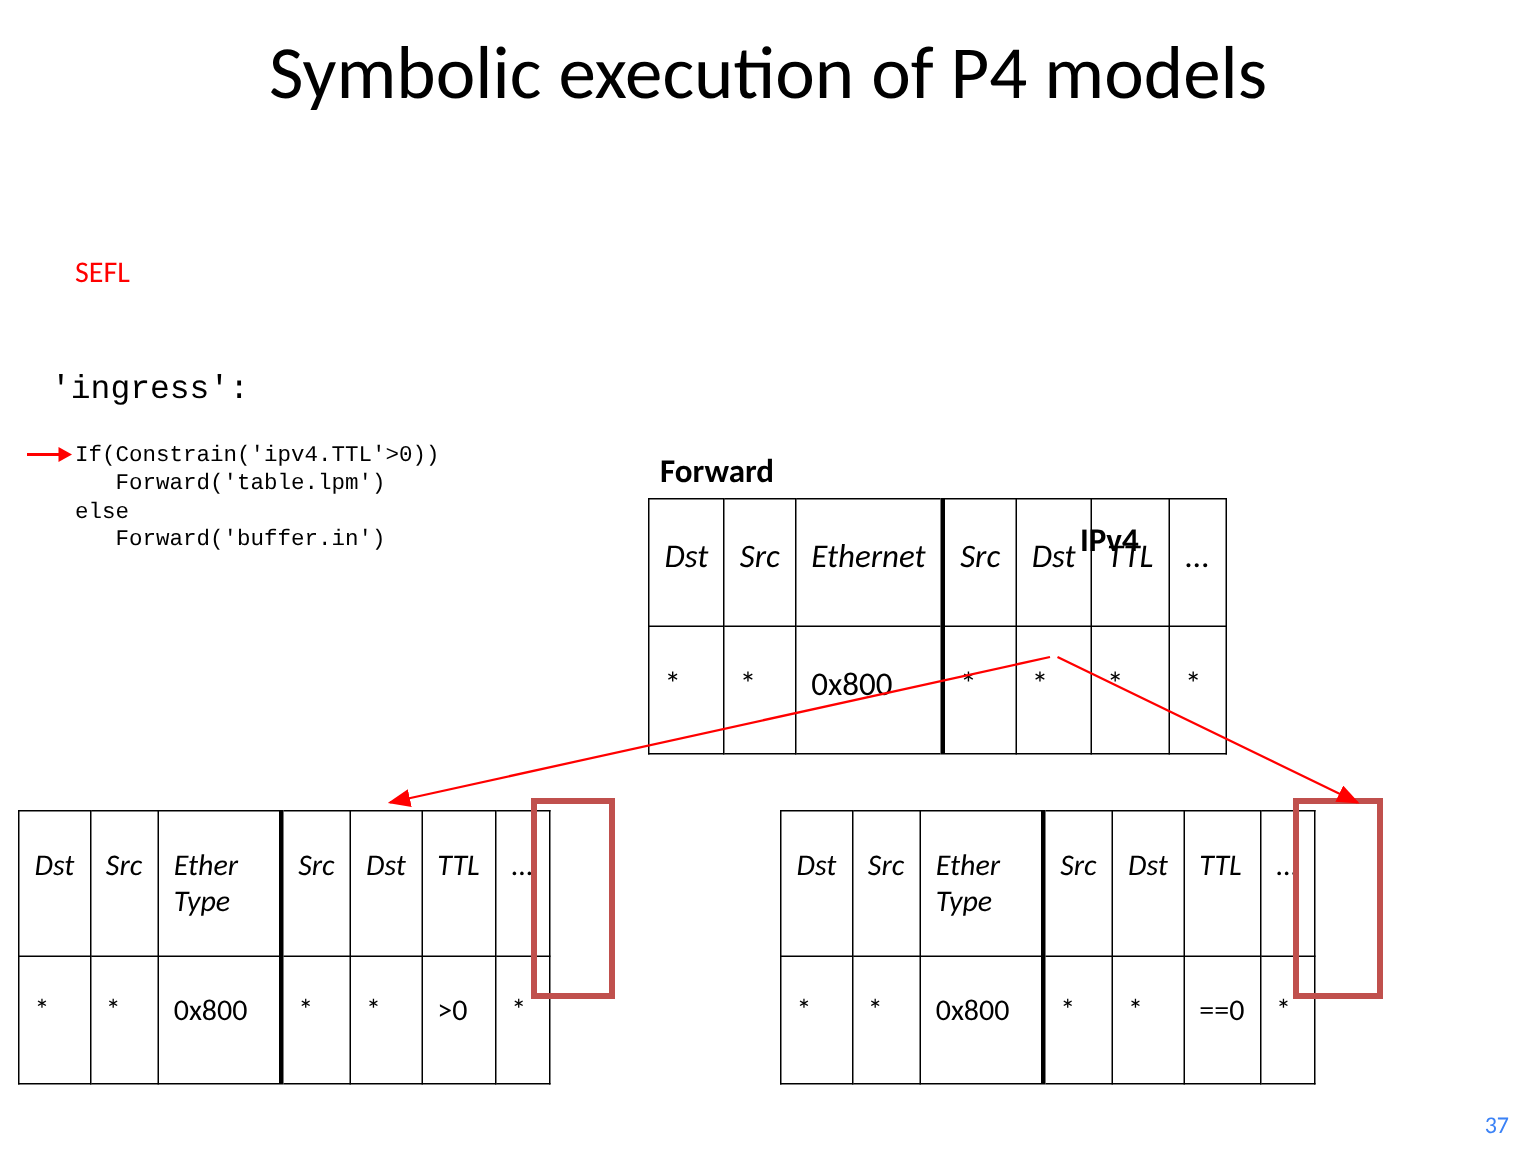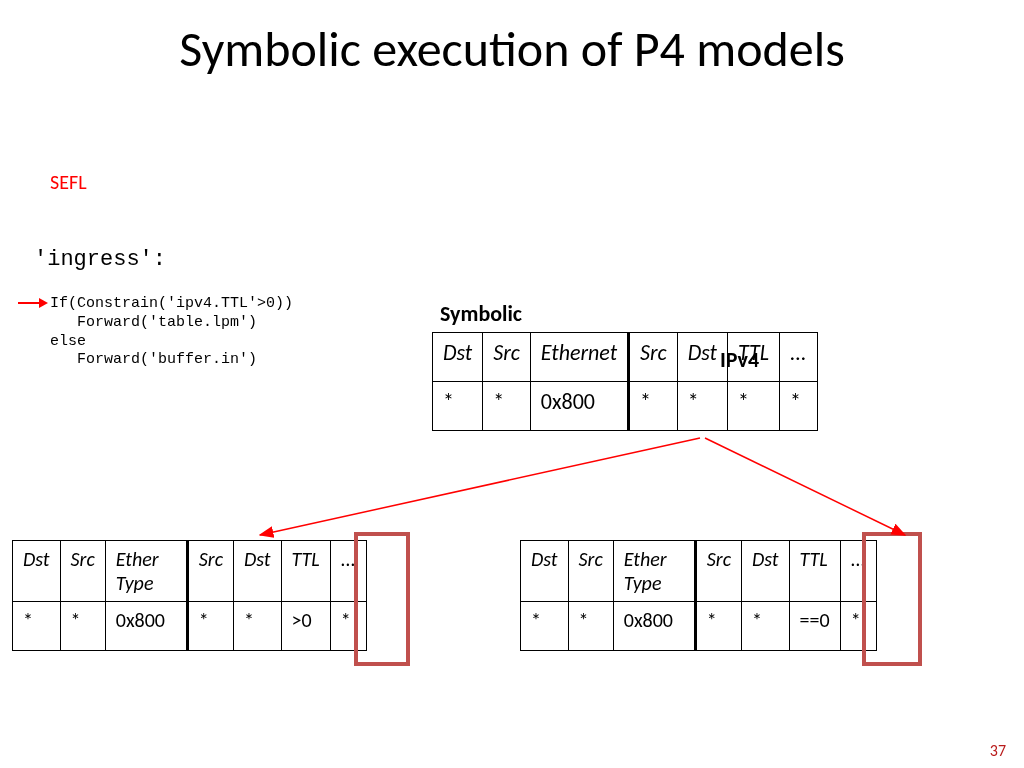--- a/index.html
+++ b/index.html
@@ -86,21 +86,21 @@
     font-weight: 700;
     margin-top: 44px;
   }
   table.pkt {
     border-collapse: collapse;
     position: absolute;
     font-size: 22px;
   }
   table.pkt td {
     border: 1.5px solid #000;
-    padding: 6px 10px;
+    padding: 24px 10px;
     vertical-align: top;
     font-style: italic;
     height: 36px;
   }
   table.pkt tr.vals td {
     font-style: normal;
   }
   .table-top {
     top: 332px;
     left: 432px;
@@ -124,21 +124,21 @@
   .ttl-box {
     position: absolute;
     border: 4px solid #c0504d;
     pointer-events: none;
   }
   .page-num {
     position: absolute;
     bottom: 8px;
     right: 18px;
     font-size: 16px;
-    color: #b91c1c;
+    color: #3b82f6;
   }
   svg.arrows {
     position: absolute;
     top: 0; left: 0;
     width: 1024px; height: 768px;
     pointer-events: none;
   }
 </style>
 </head>
 <body>
@@ -149,21 +149,21 @@
 <div class="sefl-label">SEFL</div>
 
 <div class="ingress-label">'ingress':</div>
 
 <div class="arrow-to-code"></div>
 <div class="code-block">If(Constrain('ipv4.TTL'&gt;0))
    Forward('table.lpm')
 else
    Forward('buffer.in')</div>
 
-<div class="eth-label">Symbolic</div>
+<div class="eth-label">Forward</div>
 <div class="ipv4-label">IPv4</div>
 
 <table class="pkt table-top">
   <tbody>
         <tr>
     <td>Dst</td>
     <td>Src</td>
     <td>Ethernet</td>
     <td class="eth-ipv4-sep">Src</td>
     <td>Dst</td>

